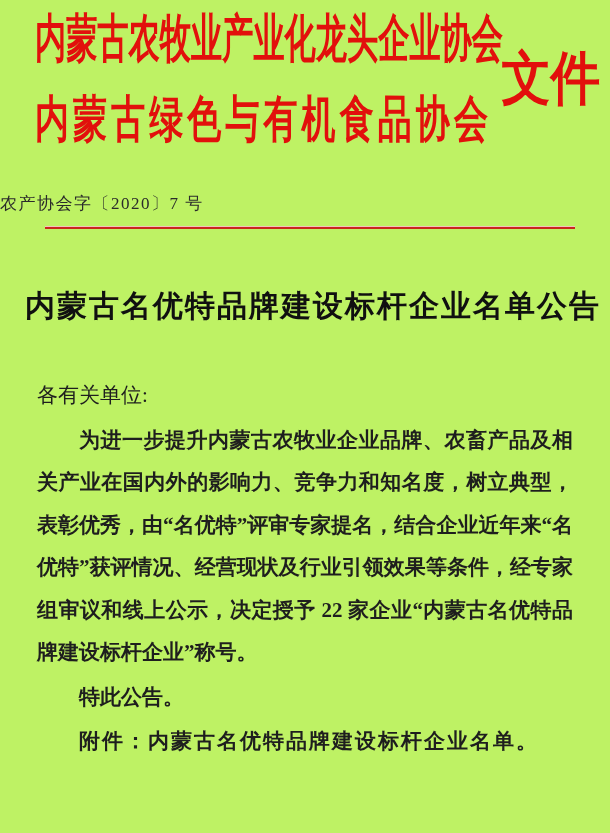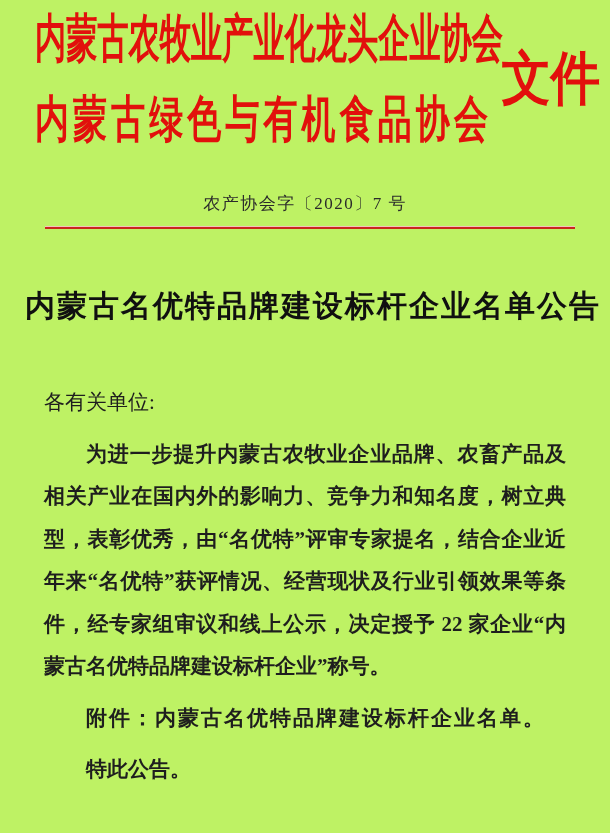--- a/index.html
+++ b/index.html
@@ -25,42 +25,41 @@
   }
   .wenjian{
     position:absolute;right:10px;top:50px;
     font-size:58px;line-height:1;font-weight:bold;
     color:#e2100c;white-space:nowrap;
     transform:scaleX(0.85);transform-origin:right top;
   }
   
   .docnum{
     position:absolute;top:192px;left:0;width:100%;
-    text-align:center;
     font-size:17px;letter-spacing:1.5px;color:#2b2b2b;
   }
   
   .rule{
     position:absolute;top:227px;left:45px;width:530px;height:2px;
     background:#c8281c;
     box-shadow:0 -1px 0 #f2c4bd;
   }
   
   .title{
     position:absolute;top:278px;left:0;width:100%;margin:8px;
     text-align:center;
     font-size:30px;font-weight:bold;letter-spacing:2px;color:#101010;
   }
   
   .body{
     position:absolute;top:372px;left:35px;width:540px;
     font-size:21px;line-height:42.5px;
     text-align:justify;color:#1e1e1e;
   }
-  .body p{margin:9px;}
+  .body p{margin:2px;}
   .indent{text-indent:2em;font-weight:bold;}
   .attachment{margin-top:42.5px;letter-spacing:2px;}
 </style>
 </head>
 <body>
 
 <div class="page">
 
   <div class="letterhead">
     <div class="org1">内蒙古农牧业产业化龙头企业协会</div>
@@ -70,17 +69,17 @@
 
   <div class="docnum">农产协会字〔2020〕7 号</div>
 
   <div class="rule"></div>
 
   <h1 class="title">内蒙古名优特品牌建设标杆企业名单公告</h1>
 
   <div class="body">
     <p>各有关单位:</p>
     <p class="indent">为进一步提升内蒙古农牧业企业品牌、农畜产品及相关产业在国内外的影响力、竞争力和知名度，树立典型，表彰优秀，由“名优特”评审专家提名，结合企业近年来“名优特”获评情况、经营现状及行业引领效果等条件，经专家组审议和线上公示，决定授予 22 家企业“内蒙古名优特品牌建设标杆企业”称号。</p>
+    <p class="indent">特此公告。</p>
     <p class="indent attachment">附件：内蒙古名优特品牌建设标杆企业名单。</p>
-    <p class="indent">特此公告。</p>
   </div>
 
 </div>
 
 </body></html>

